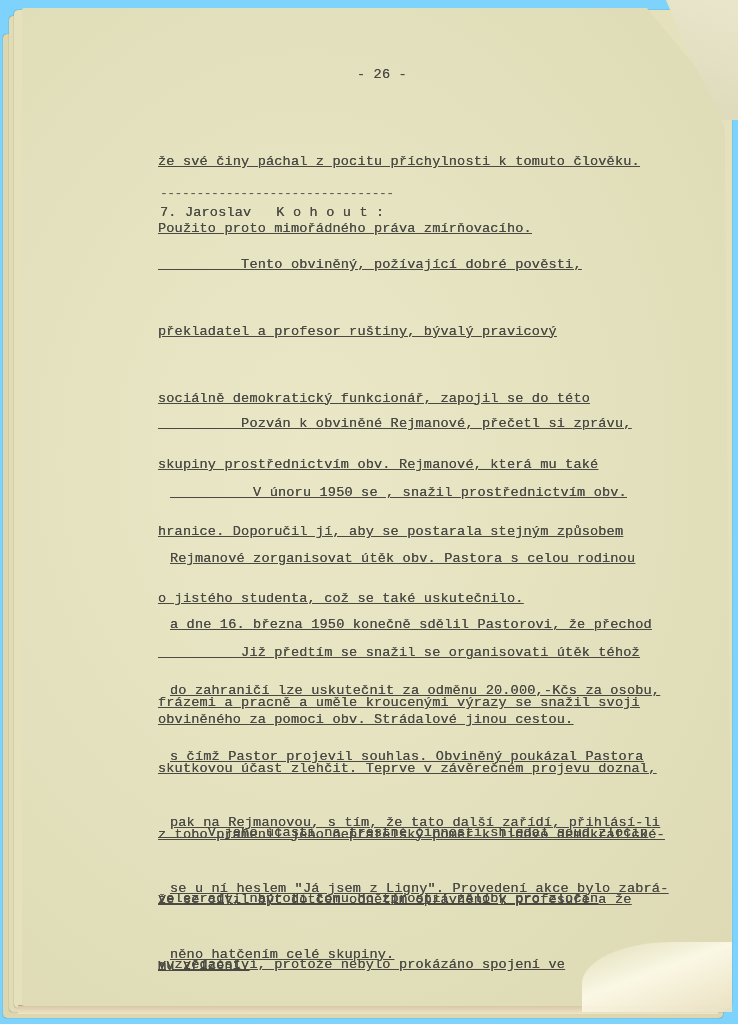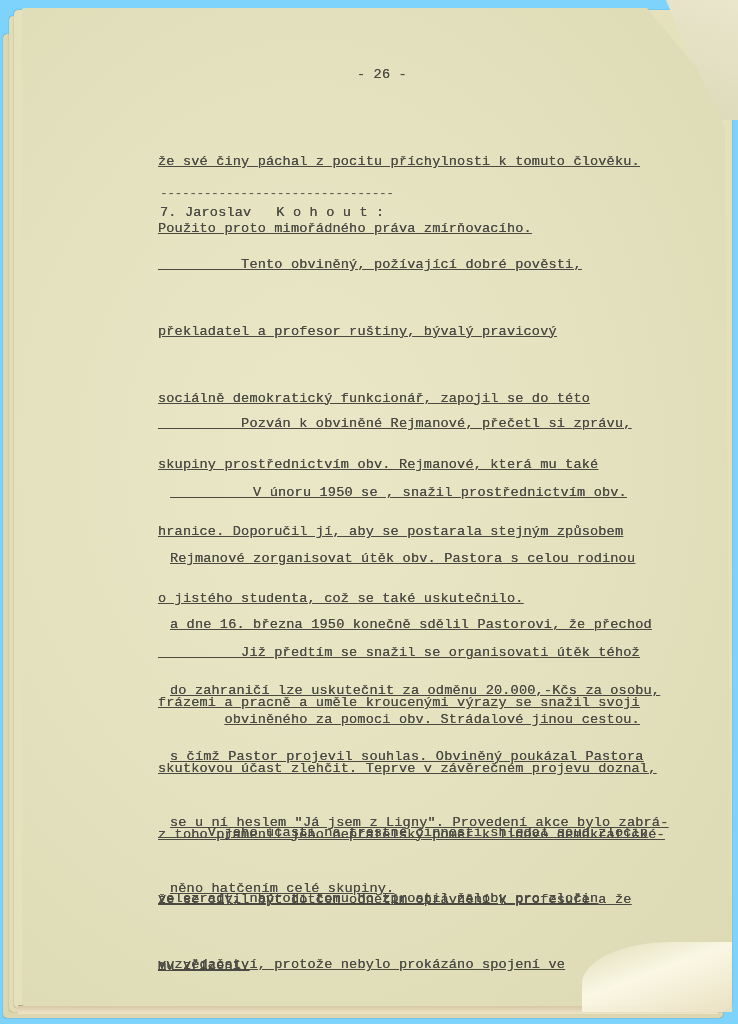--- a/index.html
+++ b/index.html
@@ -82,21 +82,21 @@
       font-size: 13px;
       color: #55554c;
       letter-spacing: -0.5px;
       white-space: pre;
     }
     .para { left: 158px; }
     .p-intro { top: 107px; }
     .p1 { top: 210px; }
     .p2 { top: 369px; }
     .p3 { top: 438px; margin-left: 12px; }
-    .p4 { top: 598px; text-align: right; }
+    .p4 { top: 598px; }
     .p5 { top: 648px; }
     .p6 { top: 778px; }
     .para .line { line-height: 22.8px; text-decoration: underline; }
     .p3 .line { line-height: 22px; }
     .p5 .line { line-height: 21.8px; }
     .p6 .line { line-height: 22px; }
   </style>
 </head>
 <body>
 
@@ -132,20 +132,21 @@
   <div class="typed para p2">
     <span class="line">          Pozván k obviněné Rejmanové, přečetl si zprávu,</span>
   </div>
 
   <div class="typed para p3">
     <span class="line">          V únoru 1950 se , snažil prostřednictvím obv.</span>
     <span class="line">Rejmanové zorganisovat útěk obv. Pastora s celou rodinou</span>
     <span class="line">a dne 16. března 1950 konečně sdělil Pastorovi, že přechod</span>
     <span class="line">do zahraničí lze uskutečnit za odměnu 20.000,-Kčs za osobu,</span>
     <span class="line">s čímž Pastor projevil souhlas. Obviněný poukázal Pastora</span>
+    <span class="line">pak na Rejmanovou, s tím, že tato další zařídí, přihlásí-li</span>
     <span class="line">se u ní heslem "Já jsem z Ligny". Provedení akce bylo zabrá-</span>
     <span class="line">něno hatčením celé skupiny.</span>
   </div>
 
   <div class="typed para p4">
     <span class="line">          Již předtím se snažil se organisovati útěk téhož</span>
     <span class="line">obviněného za pomoci obv. Strádalové jinou cestou.</span>
   </div>
 
   <div class="typed para p5">

